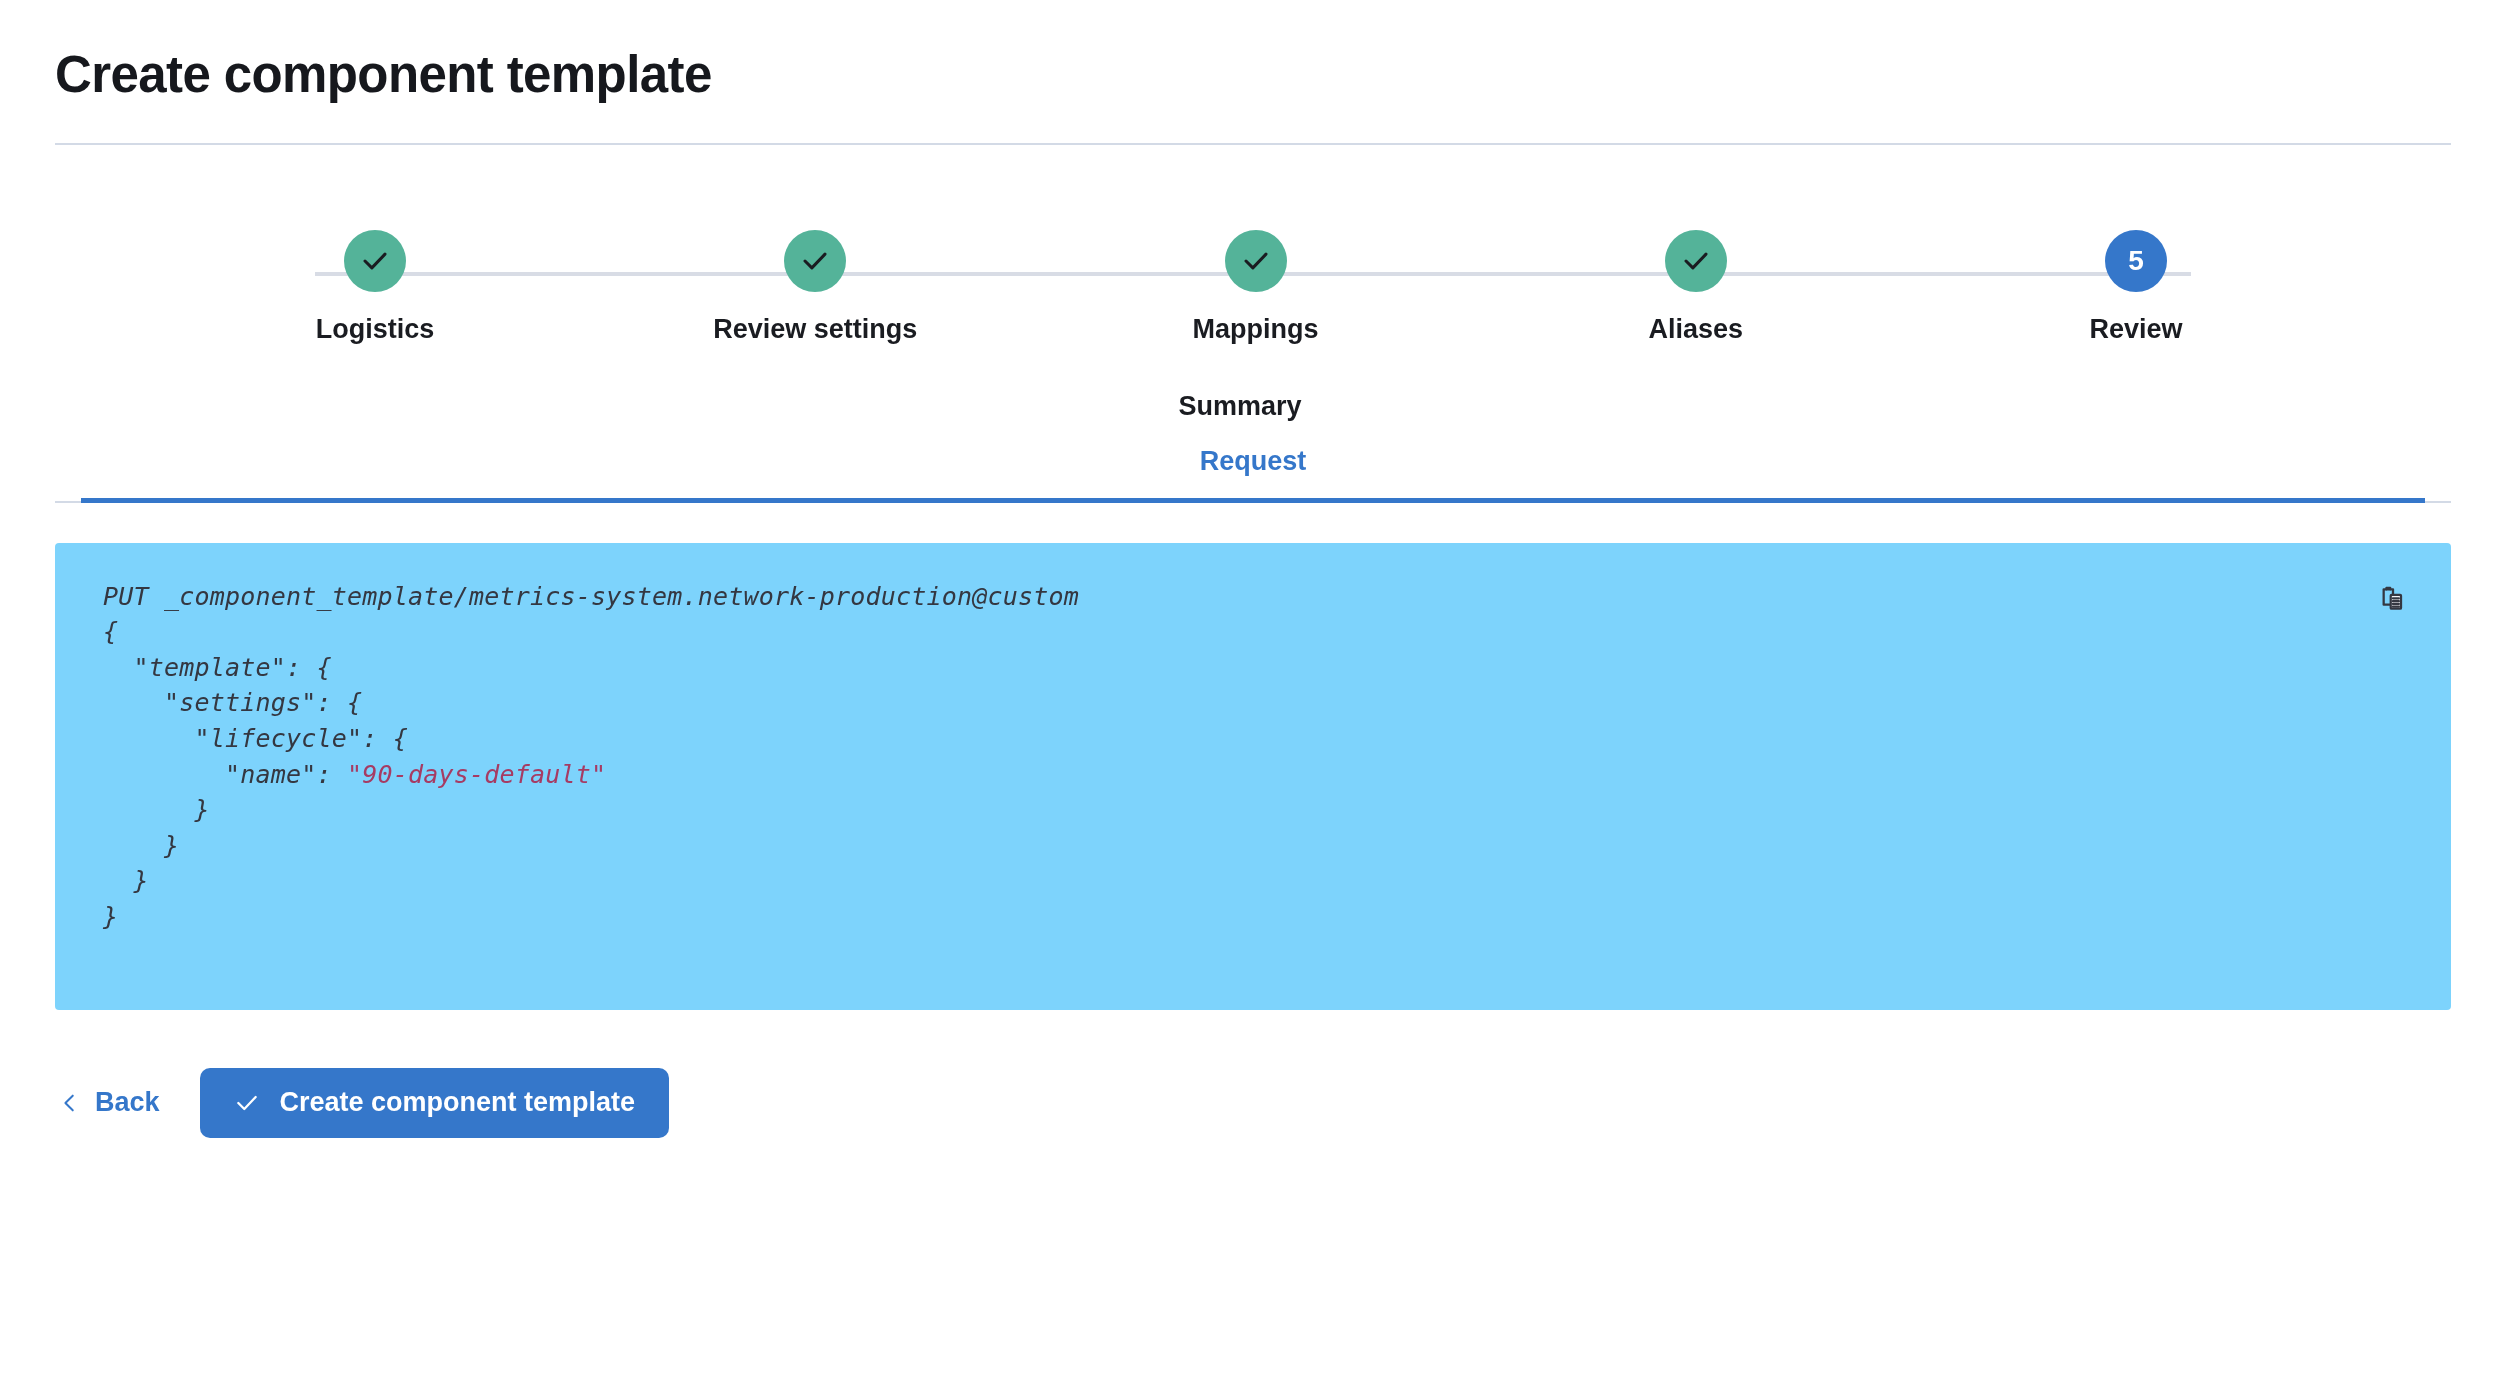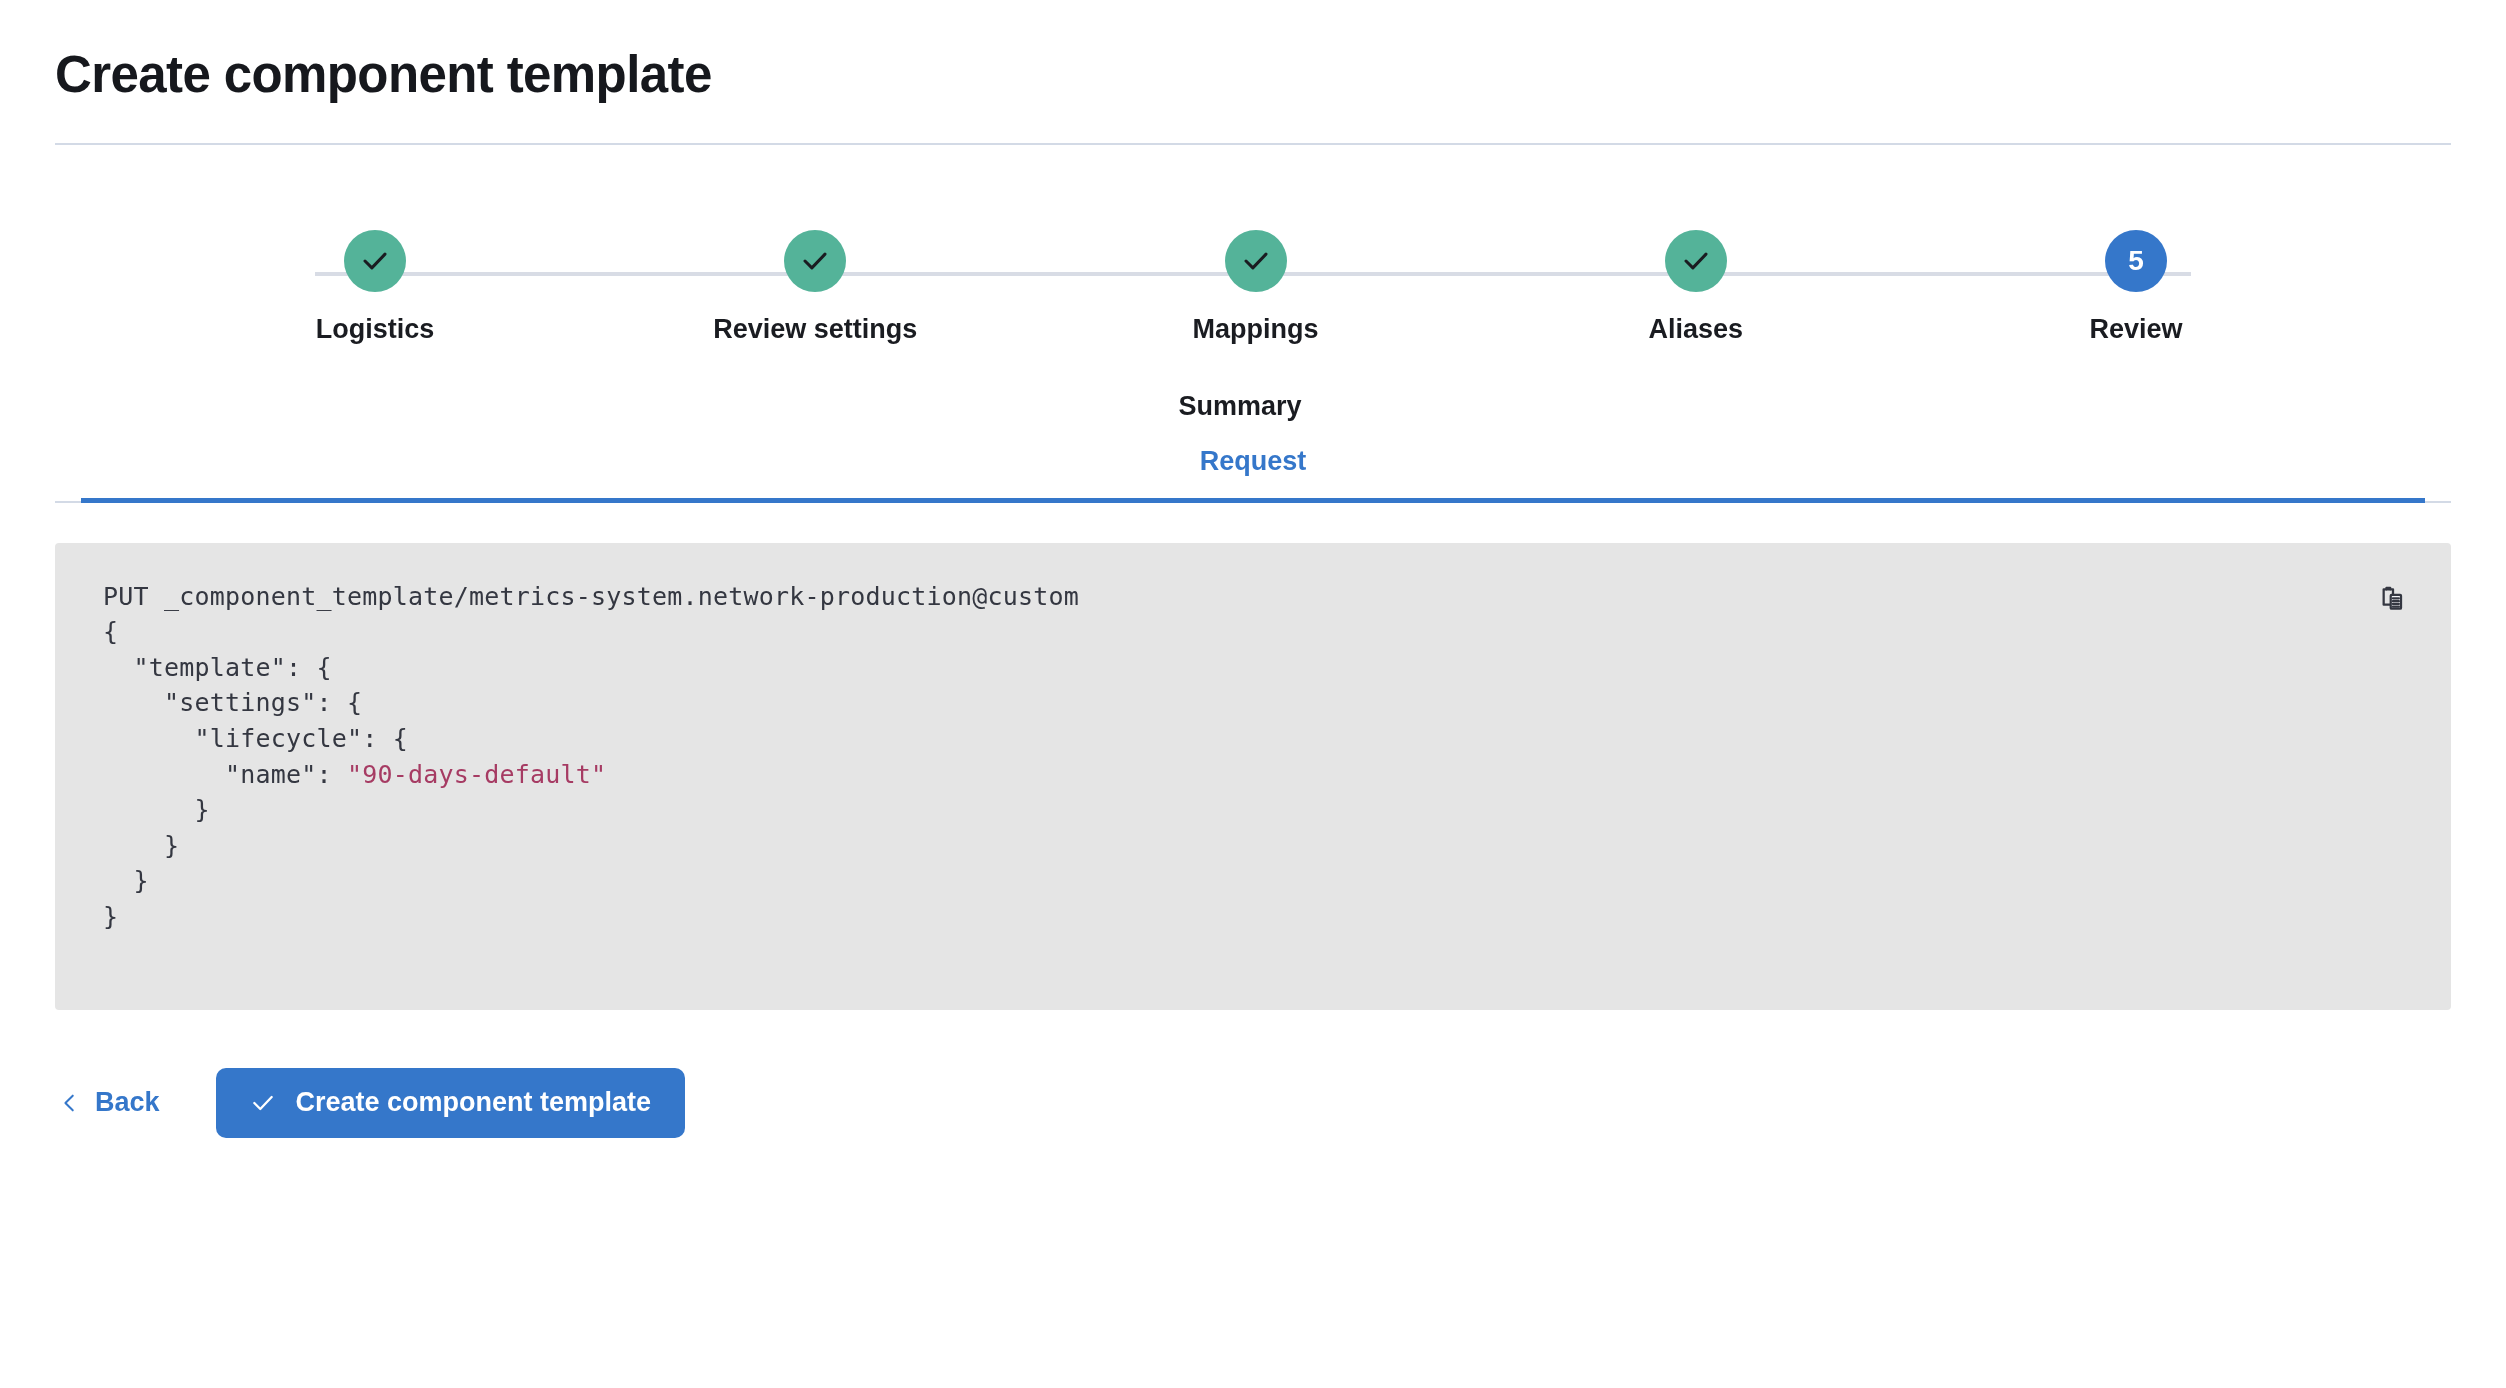--- a/index.html
+++ b/index.html
@@ -137,25 +137,26 @@
     padding-top: 44px;
     font-size: 28px;
     color: #343741;
     line-height: 1.4;
   }
 
   
   .code-wrap {
     position: relative;
     margin-top: 40px;
-    background: #e5e5e5;
+    background: #7dd3fc;
     border-radius: 4px;
     height: 467px;
     padding: 36px 0 0 0;
     overflow: hidden;
+    font-style: italic;
   }
   .code {
     margin: 0;
     padding: 0 110px 0 48px;
     font-family: "DejaVu Sans Mono", "Liberation Mono", monospace;
     font-size: 25px;
     line-height: 35.6px;
     color: #343741;
     white-space: pre;
     letter-spacing: 0.2px;
@@ -174,21 +175,21 @@
     background: none;
     border: none;
     padding: 0;
   }
 
   
   .actions {
     display: flex;
     align-items: center;
     margin-top: 58px;
-    gap: 52px;
+    gap: 36px;
   }
   .back-btn {
     display: flex;
     align-items: center;
     gap: 14px;
     color: #3577ca;
     font-size: 27px;
     font-weight: 700;
     background: none;
     border: none;

